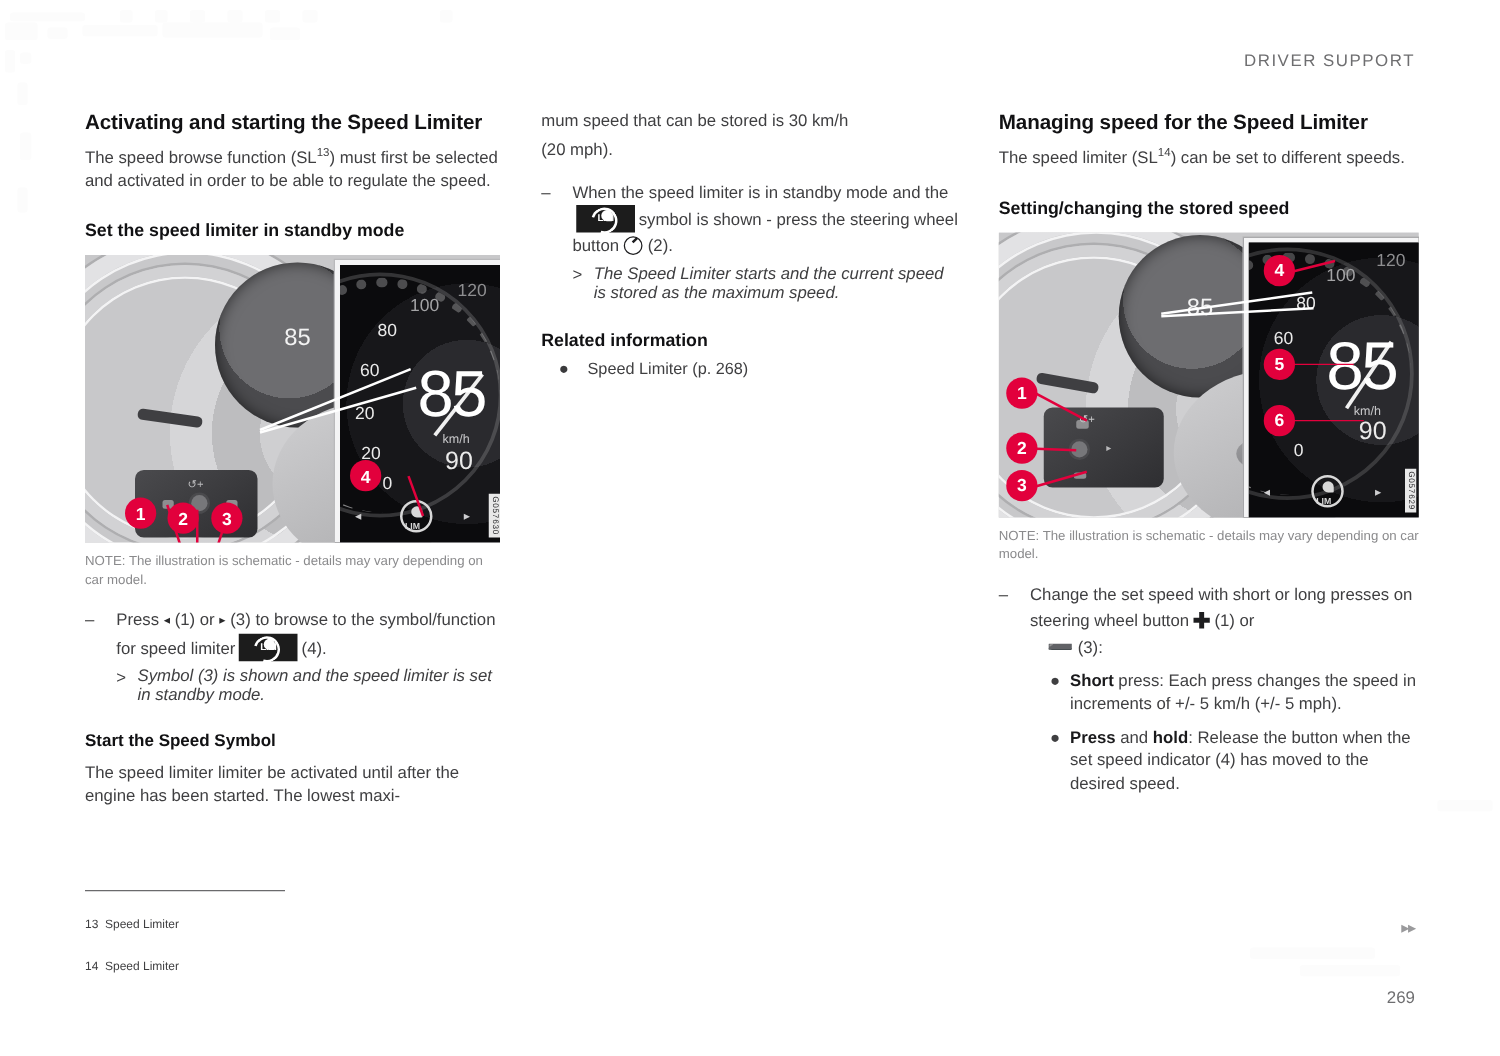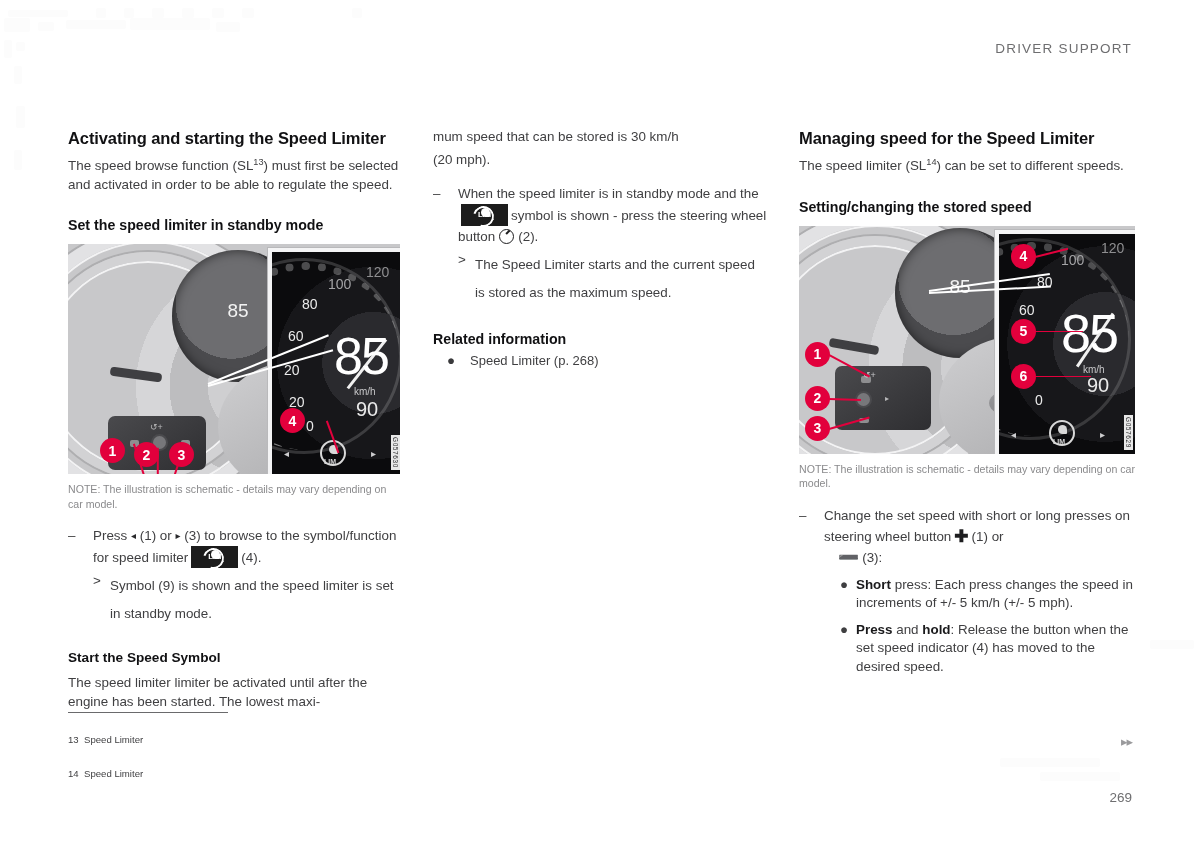--- a/index.html
+++ b/index.html
@@ -12,21 +12,21 @@
 
   
   .bleed{position:absolute;background:#fcfcfc;border-radius:2px;pointer-events:none;}
 
   .header{
     position:absolute;top:41px;right:68px;
     font-size:13.5px;letter-spacing:.09em;color:#6e6e70;
     font-family:"Liberation Sans", sans-serif;
   }
 
-  .col{position:absolute;top:88px;margin-top:40px;}
+  .col{position:absolute;top:88px;}
   .col1{left:68px;width:332px;}
   .col2{left:433px;width:335px;}
   .col3{left:799px;width:336px;}
 
   h1{
     font-size:16.5px;line-height:20px;margin:0 0 9px 0;
     font-weight:bold;color:#111113;letter-spacing:-.1px;
   }
   h2{
     font-size:14.2px;line-height:19px;margin:22px 0 9px 0;
@@ -46,21 +46,21 @@
 
   
   .dash-list{margin:14px 0 0 0;}
   .dash-item{display:flex;margin-bottom:6px;}
   .dash-mark{width:25px;flex:0 0 25px;font-size:13.4px;line-height:21px;color:#3f3f41;}
   .dash-body{flex:1;font-size:13.4px;line-height:21px;color:#3f3f41;}
 
   .sub-list{margin:4px 0 0 0;}
   .sub-item{display:flex;margin-bottom:1px;}
   .sub-mark{width:17px;flex:0 0 17px;font-size:13.4px;line-height:18.6px;color:#3f3f41;}
-  .sub-body{flex:1;font-size:13.4px;line-height:28px;color:#3f3f41;}
+  .sub-body{flex:1;font-size:13.4px;line-height:15px;color:#3f3f41;font-style:italic;}
 
   .bullet-list{margin:8px 0 0 16px;}
   .bullet-item{display:flex;margin-bottom:8px;}
   .bullet-mark{width:16px;flex:0 0 16px;font-size:13.4px;line-height:18.6px;color:#3f3f41;}
   .bullet-body{flex:1;font-size:13.4px;line-height:18.6px;color:#3f3f41;}
   .rel-list{margin:2px 0 0 14px;}
   .rel-item{display:flex;}
   .rel-mark{width:23px;flex:0 0 23px;font-size:13.4px;line-height:19px;}
   .rel-body{font-size:13px;line-height:19px;color:#3f3f41;}
 
@@ -273,21 +273,21 @@
         <div class="dash-mark">–</div>
         <div class="dash-body">
           <span>Press</span>
           <span class="tri-l">◂</span>
           <span>(1) or</span>
           <span class="tri-r">▸</span>
           <span>(3) to browse to the symbol/function for speed limiter</span><span class="lim-sym"><span class="gauge"></span><span class="blob"></span><span class="limtxt">LIM</span></span><span>(4).</span>
           <div class="sub-list">
             <div class="sub-item">
               <div class="sub-mark">&gt;</div>
-              <div class="sub-body">Symbol (9) is shown and the speed limiter is set in standby mode.</div>
+              <div class="sub-body">Symbol (3) is shown and the speed limiter is set in standby mode.</div>
             </div>
           </div>
         </div>
       </div>
     </div>
 
     <h3>Start the Speed Symbol</h3>
     <p>The speed limiter limiter be activated until after the engine has been started. The lowest maxi-</p>
   </div>
 

